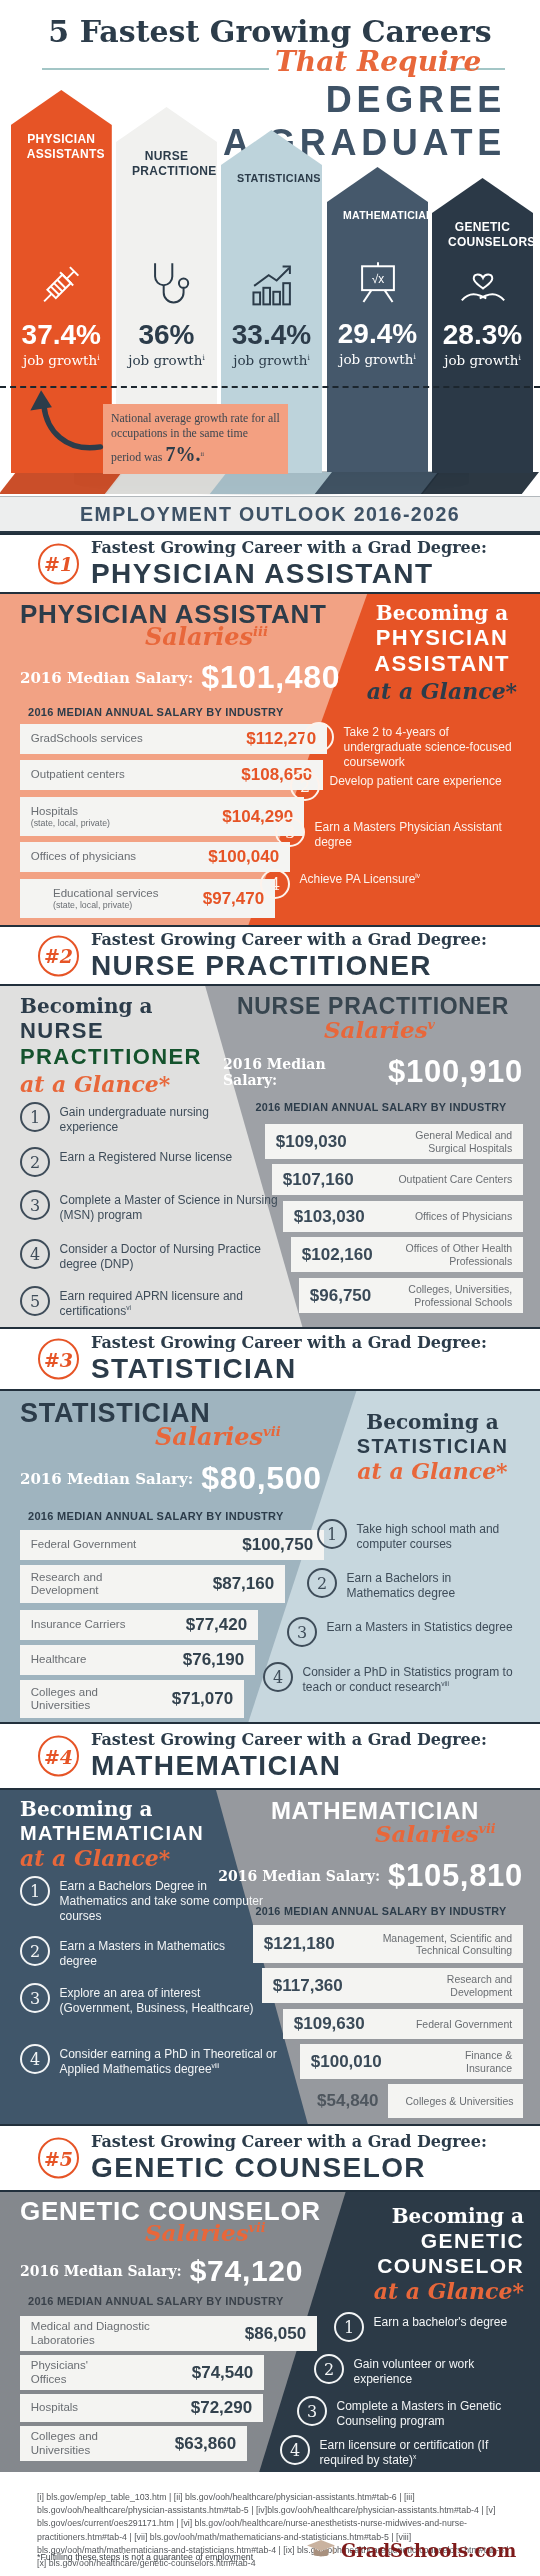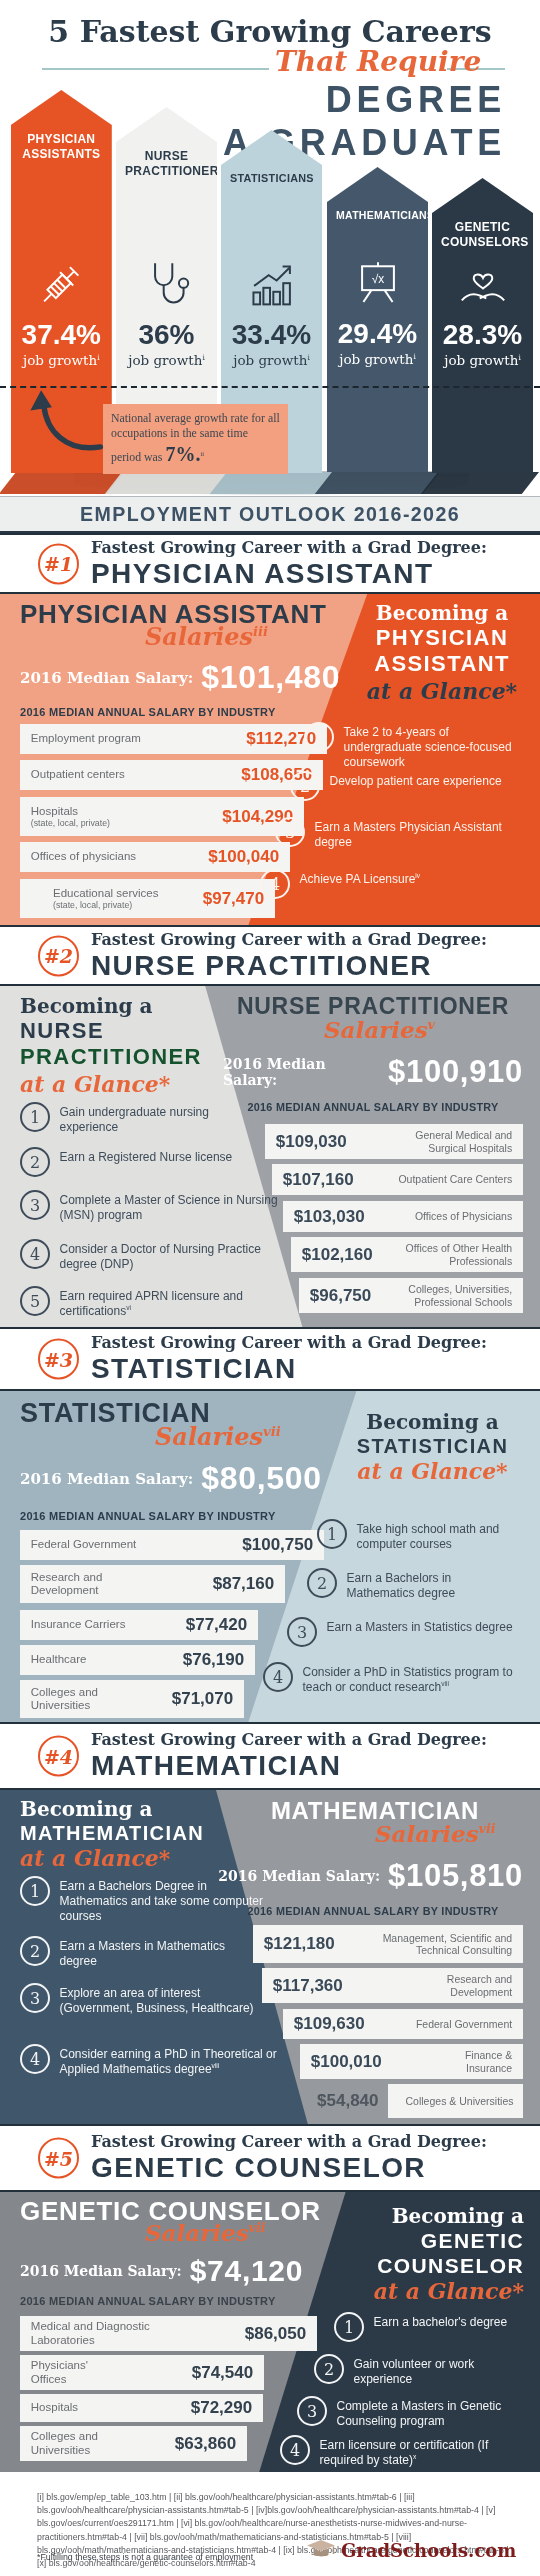--- a/index.html
+++ b/index.html
@@ -11,21 +11,21 @@
   .hero { position:relative; height:496px; background:#fff; overflow:hidden; }
   .hero-title { position:absolute; top:13.5px; left:0; width:100%; text-align:center;
     font-family:"DejaVu Serif",serif; font-weight:bold; font-size:30px; color:#2C3C4A; }
   .tr-line { position:absolute; top:68px; height:2px; background:#A3C6C6; }
   .hero-script { position:absolute; top:45px; left:275px; font-family:"DejaVu Serif",serif;
     font-style:italic; font-weight:bold; font-size:28px; color:#E8673A; }
   .hero-caps { position:absolute; top:78px; right:34px; text-align:right;
     font-weight:bold; font-size:36px; color:#3E5266; letter-spacing:4.7px; line-height:1.2; }
   .col { position:absolute; z-index:2; }
   .col-label { margin-top:42px; text-align:center; font-weight:bold; font-size:12px;
-    letter-spacing:0.3px; line-height:1.25; padding:0 9px; }
+    letter-spacing:0.3px; line-height:1.25; padding:0 16px; }
   .col-icon { position:absolute; bottom:162px; left:50%; transform:translateX(-50%);
     width:53px; height:53px; }
   .col-pct { position:absolute; bottom:105px; width:100%; text-align:center; }
   .pct { font-weight:bold; font-size:28px; }
   .growth { font-size:13.5px; margin-top:1.4px; font-family:"DejaVu Serif",serif; }
   .tail { position:absolute; top:472px; height:22px; z-index:1;
     transform:skewX(-38deg); transform-origin:top left; opacity:.95; }
   .curl-shadow { position:absolute; top:471px; left:74px; width:395px; height:24px; z-index:0;
     background:linear-gradient(to bottom,#BFC3C4,#E8EAEA); border-radius:0 0 50% 50%; }
   .dash-line { position:absolute; top:386px; left:0; width:100%; border-top:2.7px dashed #1C262E; z-index:4; }
@@ -60,21 +60,21 @@
   #b3 { background:#9FB4BF; } #b3 .overlay { background:#C7D7DE; clip-path:polygon(66% 0,100% 0,100% 100%,46% 100%); }
   #b4 { background:#96999E; } #b4 .overlay { background:#40566A; clip-path:polygon(0 0,40% 0,57% 100%,0 100%); }
   #b5 { background:#84888D; } #b5 .overlay { background:#2C3A47; clip-path:polygon(64% 0,100% 0,100% 100%,48% 100%); }
 
   .abs { position:absolute; }
   .sal-title { font-weight:bold; letter-spacing:0.7px; }
   .sal-script { font-family:"DejaVu Serif",serif; font-style:italic; font-weight:bold; color:#E8673A; }
   .median { display:flex; align-items:center; gap:8px; }
   .median-label { font-family:"DejaVu Serif",serif; font-weight:bold; color:#fff; font-size:15px; }
   .median-value { font-weight:bold; color:#fff; font-size:32px; letter-spacing:0.7px; }
-  .ind-head { font-weight:bold; color:#2C3C4A; font-size:11px; letter-spacing:0.3px; }
+  .ind-head { font-weight:bold; color:#2C3C4A; font-size:11px; letter-spacing:0.3px;margin-left:8px; }
 
   .srow { position:absolute; background:#F4F4F2; display:flex; align-items:center;
     justify-content:space-between; padding:0 10.8px; }
   .srow .lbl { font-size:11.5px; color:#6A6E73; line-height:1.15; }
   .srow .lbl .sub { display:block; font-size:8.8px; }
   .srow .val { font-weight:bold; font-size:17px; }
   .srow.flip .lbl { text-align:right; font-size:10.5px; }
   .val-out { font-weight:bold; font-size:17px; color:#4E565E; }
 
   .step { position:absolute; display:flex; gap:9.5px; align-items:flex-start; }
@@ -232,21 +232,21 @@
     <div class="abs sal-script" style="left:145px;top:28px;font-size:24px;">
       <span>Salaries</span><sup>iii</sup>
     </div>
     <div class="abs median" style="left:20px;top:65px;">
       <span class="median-label">2016 Median Salary:</span>
       <span class="median-value">$101,480</span>
     </div>
     <div class="abs ind-head" style="left:20px;top:112px;">2016 MEDIAN ANNUAL SALARY BY INDUSTRY</div>
 
     <div class="srow" style="left:20px;top:130px;width:307px;height:30px;">
-      <div class="lbl"><span>Employment program</span><span class="sub"></span></div>
+      <div class="lbl"><span>GradSchools services</span><span class="sub"></span></div>
       <div class="val" style="color:#E65426;">$112,270</div>
     </div>
     <div class="srow" style="left:20px;top:166px;width:303px;height:30px;">
       <div class="lbl"><span>Outpatient centers</span><span class="sub"></span></div>
       <div class="val" style="color:#E65426;">$108,650</div>
     </div>
     <div class="srow" style="left:20px;top:203px;width:284px;height:39px;">
       <div class="lbl"><span>Hospitals</span><span class="sub">(state, local, private)</span></div>
       <div class="val" style="color:#E65426;">$104,290</div>
     </div>

